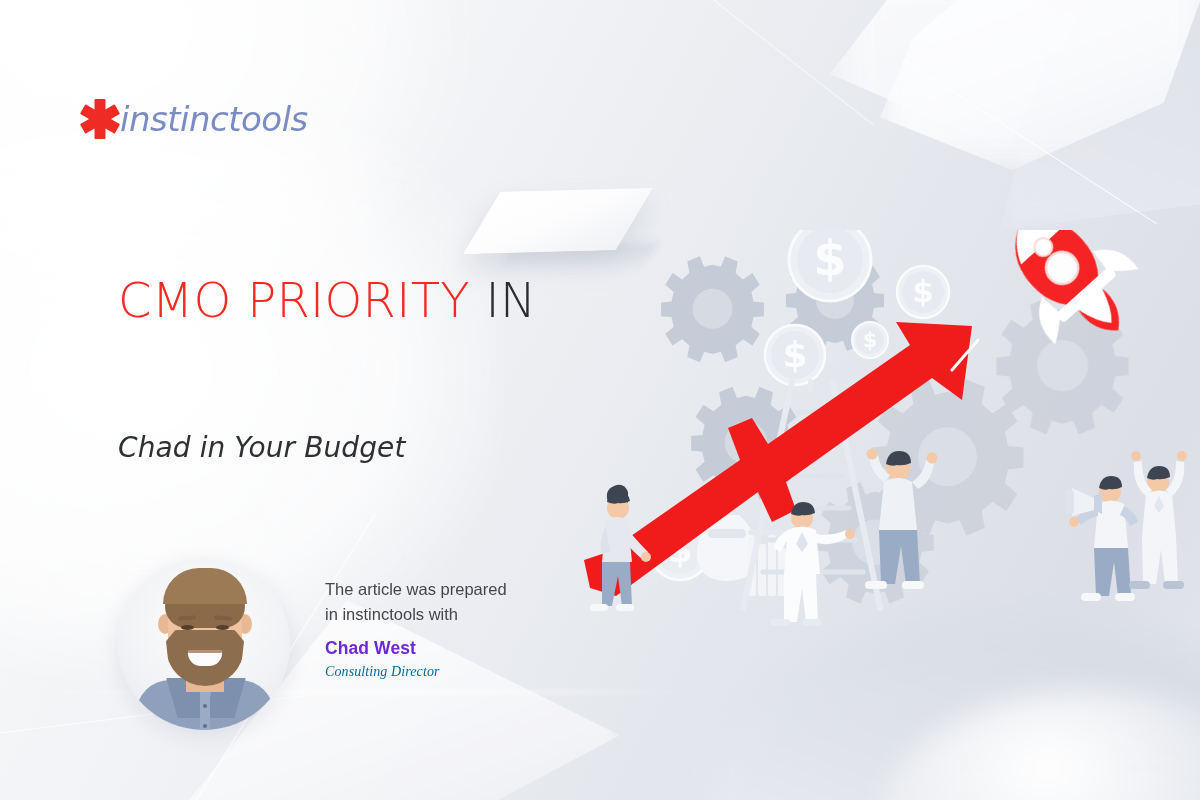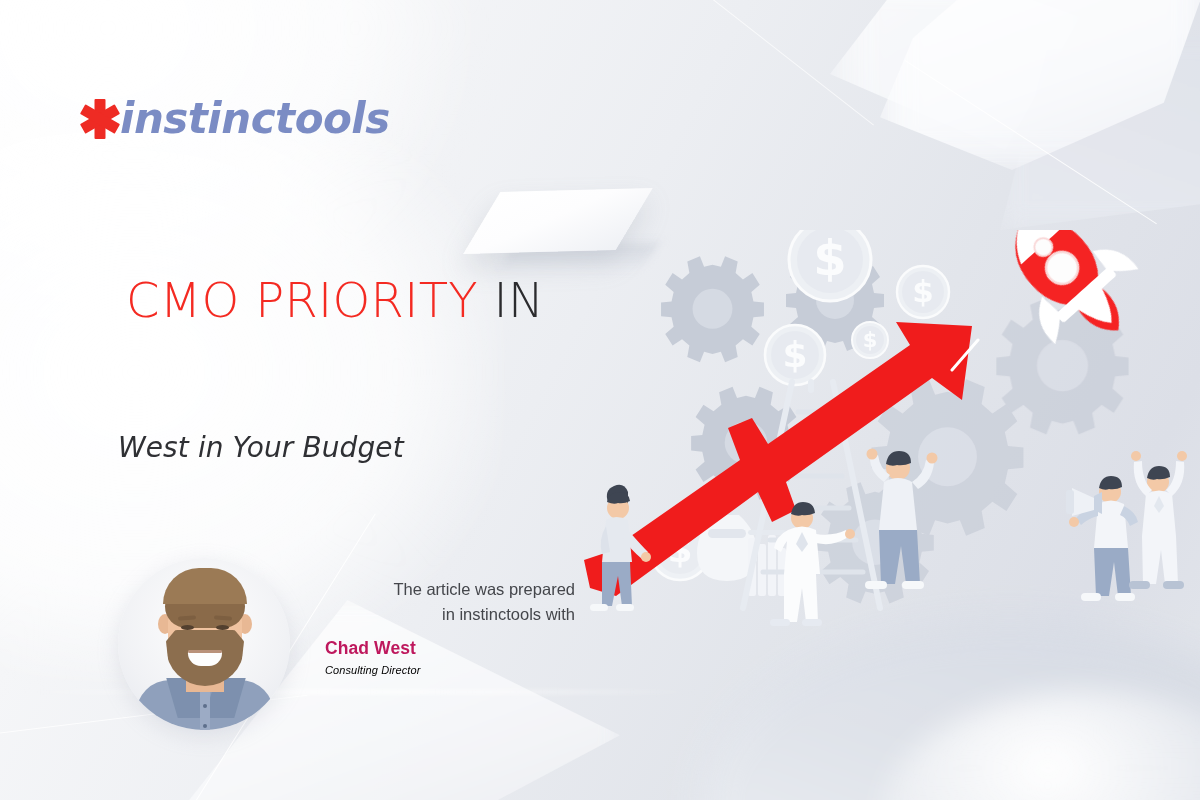--- a/index.html
+++ b/index.html
@@ -105,29 +105,29 @@
     position:relative;width:44px;height:46px;flex:0 0 44px;
   }
   .logo-star span{
     position:absolute;left:50%;top:50%;width:11px;height:40px;border-radius:1px;
     background:#ee2b24;transform-origin:center;
   }
   .logo-star span:nth-child(1){transform:translate(-50%,-50%) rotate(0deg);}
   .logo-star span:nth-child(2){transform:translate(-50%,-50%) rotate(60deg);}
   .logo-star span:nth-child(3){transform:translate(-50%,-50%) rotate(120deg);}
   .logo-word{
-    font-size:42px;font-style:italic;font-weight:700;letter-spacing:-.5px;
+    font-size:34px;font-style:italic;font-weight:400;letter-spacing:-.5px;
     color:#7b8cc4;margin-left:-2px;line-height:1;
     font-family:"DejaVu Sans","Liberation Sans",sans-serif;
     text-align:center;
   }
 
   
   .headline{
-    position:absolute;left:126px;top:238px;width:560px;
+    position:absolute;left:118px;top:238px;width:560px;
     font-weight:300;font-size:48px;line-height:1.28;letter-spacing:.3px;
     color:#2b2b2e;
     font-family:"DejaVu Sans","Liberation Sans",sans-serif;
   }
   .headline .hl-red{color:#f42a22;}
   .headline .hl-dark{color:#2b2b2e;}
   .subhead{
     position:absolute;left:118px;top:388px;width:540px;
     font-style:italic;font-weight:300;font-size:28px;line-height:1.43;
     color:#2f3034;letter-spacing:.1px;
@@ -157,30 +157,30 @@
   .av-mouth-line{position:absolute;left:70px;top:92px;width:34px;height:3px;border-radius:2px;background:#b9917a;}
   .av-neck{position:absolute;left:68px;top:110px;width:38px;height:24px;background:#e8b894;}
   .av-shirt{position:absolute;left:18px;top:122px;width:138px;height:62px;border-radius:34px 34px 0 0;background:#8fa0bc;}
   .av-shirt-l{position:absolute;left:54px;top:120px;width:30px;height:40px;background:#7d90ae;transform:skewX(16deg);}
   .av-shirt-r{position:absolute;left:92px;top:120px;width:30px;height:40px;background:#7d90ae;transform:skewX(-16deg);}
   .av-placket{position:absolute;left:82px;top:128px;width:10px;height:58px;background:#9cabc5;}
   .av-btn{position:absolute;width:4px;height:4px;border-radius:50%;background:#5e6f8c;}
 
   .credit-top{
     position:absolute;left:325px;top:577px;width:250px;
-    font-size:16.5px;line-height:1.52;color:#44464b;font-weight:400;text-align:right;
+    font-size:16.5px;line-height:1.52;color:#44464b;font-weight:400;
   }
   .credit-name{
     position:absolute;left:325px;top:638px;
-    font-size:17.5px;font-weight:700;color:#be185d;letter-spacing:.1px;
+    font-size:17.5px;font-weight:700;color:#6d28d9;letter-spacing:.1px;
   }
   .credit-role{
     position:absolute;left:325px;top:664px;
-    font-size:11px;font-style:italic;color:#000000;letter-spacing:.1px;
-    font-family:Liberation Sans, sans-serif;
+    font-size:14px;font-style:italic;color:#0369a1;letter-spacing:.1px;
+    font-family:Liberation Serif, serif;
   }
 
   
   .illus{position:absolute;left:580px;top:230px;width:620px;height:400px;}
   .illus svg{display:block;}
 </style>
 </head>
 <body>
 
 <div id="stage">
@@ -388,21 +388,21 @@
     </span>
     <span class="logo-word">instinctools</span>
   </div>
 
   <h1 class="headline">
     <span class="hl-red">CMO PRIORITY</span><span class="hl-dark"> IN</span><br>
   </h1>
 
   <div class="subhead">
     <br>
-    <span>West in Your Budget</span>
+    <span>Chad in Your Budget</span>
   </div>
 
   <div class="avatar-wrap">
     <div class="av-shirt"></div>
     <div class="av-shirt-l"></div>
     <div class="av-shirt-r"></div>
     <div class="av-placket"></div>
     <div class="av-btn" style="left:85px;top:146px"></div>
     <div class="av-btn" style="left:85px;top:166px"></div>
     <div class="av-neck"></div>

